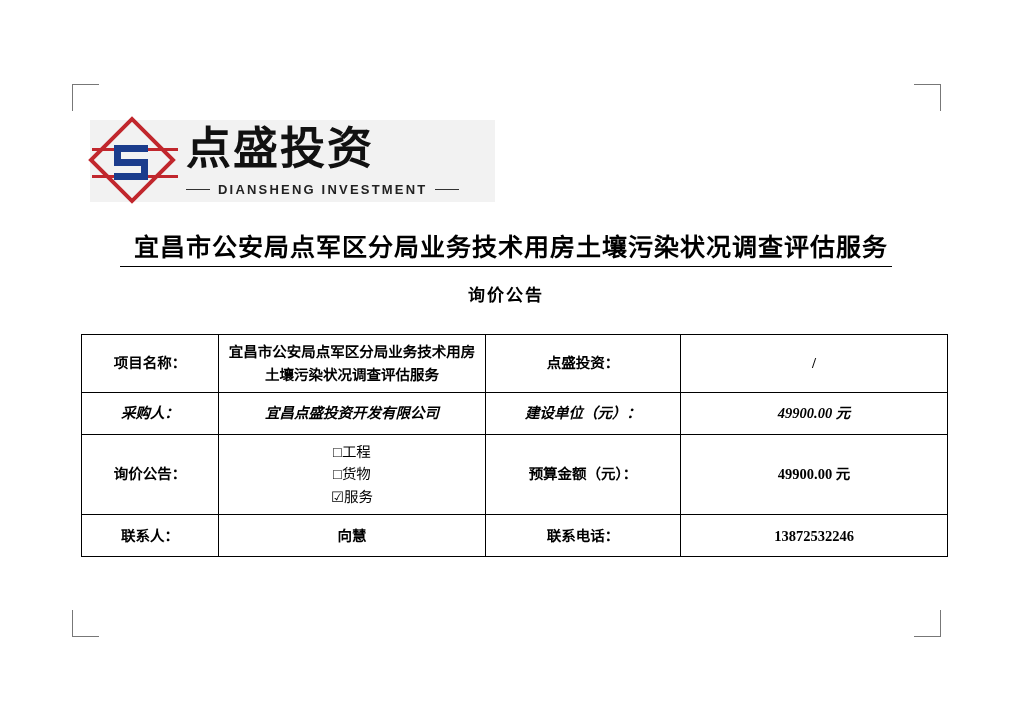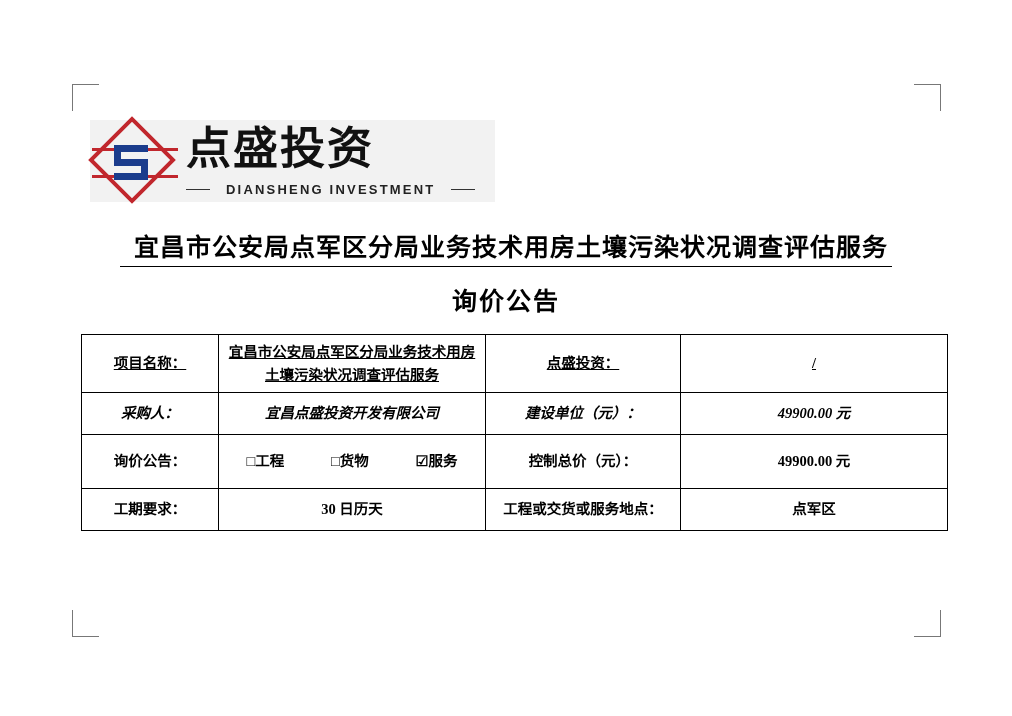--- a/index.html
+++ b/index.html
@@ -102,21 +102,21 @@
     height: 1px;
     background: #333;
     flex: 0 0 24px;
   }
   .logo-en {
     font-family: "Liberation Sans", "DejaVu Sans", sans-serif;
     font-size: 13px;
     letter-spacing: 2.2px;
     font-weight: bold;
     color: #222;
-    margin: 0 16px;
+    margin: 0 8px;
     white-space: nowrap;
   }
 
   
   .title-wrap {
     position: absolute;
     left: 96px;
     top: 232px;
     width: 820px;
     text-align: center;
@@ -124,21 +124,21 @@
   .title-line1 {
     font-size: 25px;
     font-weight: bold;
     letter-spacing: 1px;
     line-height: 1.25;
     border-bottom: 1px solid #000;
     display: inline-block;
     padding: 0 4px 3px 14px;
   }
   .title-line2 {
-    font-size: 25px;
+    font-size: 17px;
     font-weight: bold;
     letter-spacing: 2px;
     margin-top: 14px;
   }
 
   
   table.info {
     position: absolute;
     left: 81px;
     top: 334px;
@@ -153,32 +153,33 @@
     font-size: 14.5px;
     font-weight: bold;
     padding: 6px 4px;
     line-height: 1.55;
   }
   td.lbl { width: 128px; }
   td.val1 { width: 258px; }
   td.lbl2 { width: 186px; }
   td.val2 { width: 258px; }
   td.normal { font-weight: normal; }
-  .r1 { height: 58px; text-decoration: underline; }
+  .r1 { height: 58px; }
   .r2 { height: 42px; font-style: italic; }
   .r3 { height: 54px; }
   .r4 { height: 42px; }
   .r5 { height: 42px; }
 
   .cat-row {
     display: flex;
     justify-content: space-around;
     align-items: center;
-    font-weight: bold;
+    font-weight: normal;
     font-size: 14.5px;
+    flex-direction: column;
   }
   .cat-item { white-space: nowrap; }
 </style>
 </head>
 <body>
 
 <div class="page">
 
   <div class="mark tl"></div>
   <div class="mark tr"></div>
@@ -233,25 +234,25 @@
               <span>□</span><span>工程</span>
             </span>
             <span class="cat-item">
               <span>□</span><span>货物</span>
             </span>
             <span class="cat-item">
               <span>☑</span><span>服务</span>
             </span>
           </div>
         </td>
-        <td class="lbl2">控制总价（元）：</td>
+        <td class="lbl2">预算金额（元）：</td>
         <td class="val2 normal">49900.00 元</td>
       </tr>
-      <tr class="r5">
-        <td class="lbl">工期要求：</td>
-        <td class="val1 normal">30 日历天</td>
-        <td class="lbl2">工程或交货或服务地点：</td>
-        <td class="val2 normal">点军区</td>
+      <tr class="r4">
+        <td class="lbl">联系人：</td>
+        <td class="val1 normal">向慧</td>
+        <td class="lbl2">联系电话：</td>
+        <td class="val2 normal">13872532246</td>
       </tr>
     </tbody>
   </table>
 
 </div>
 
 </body></html>

